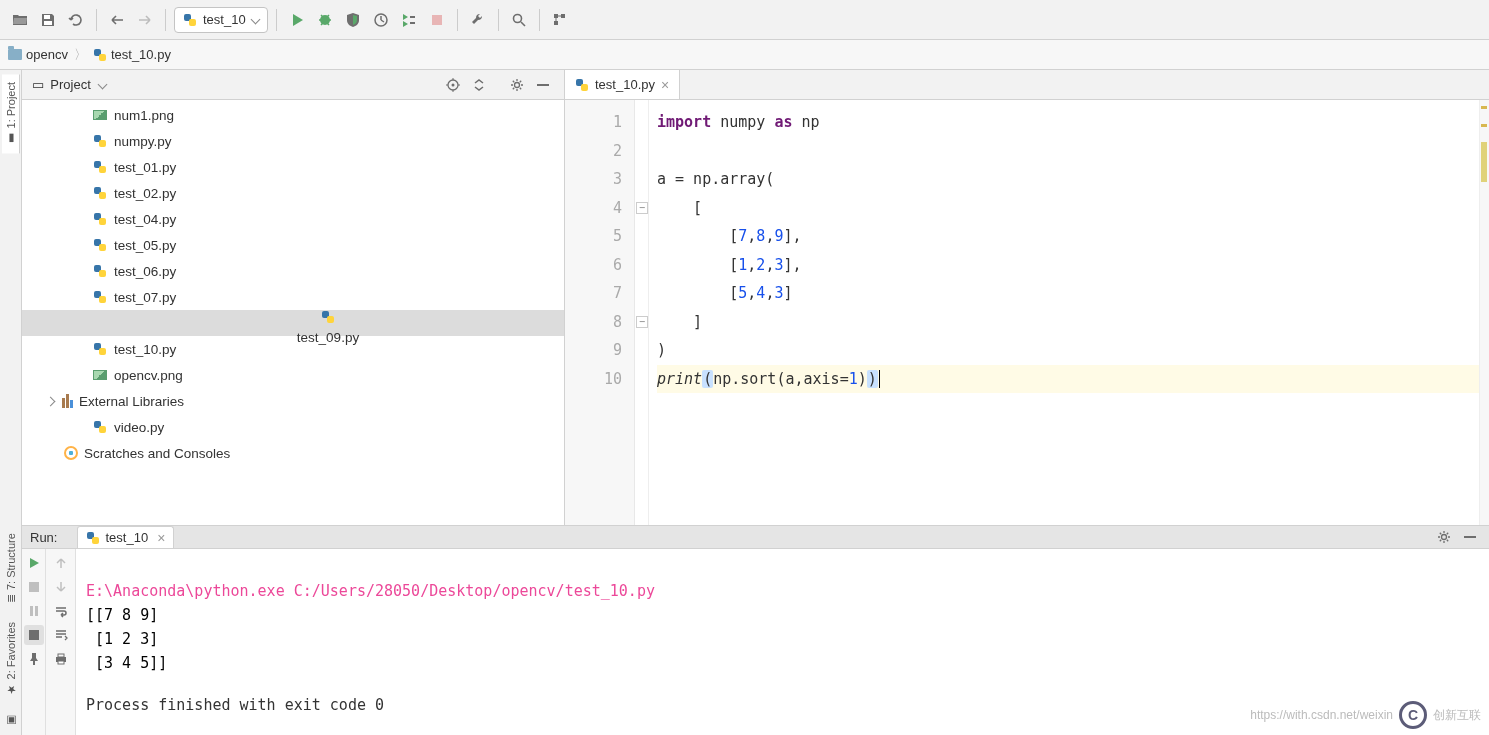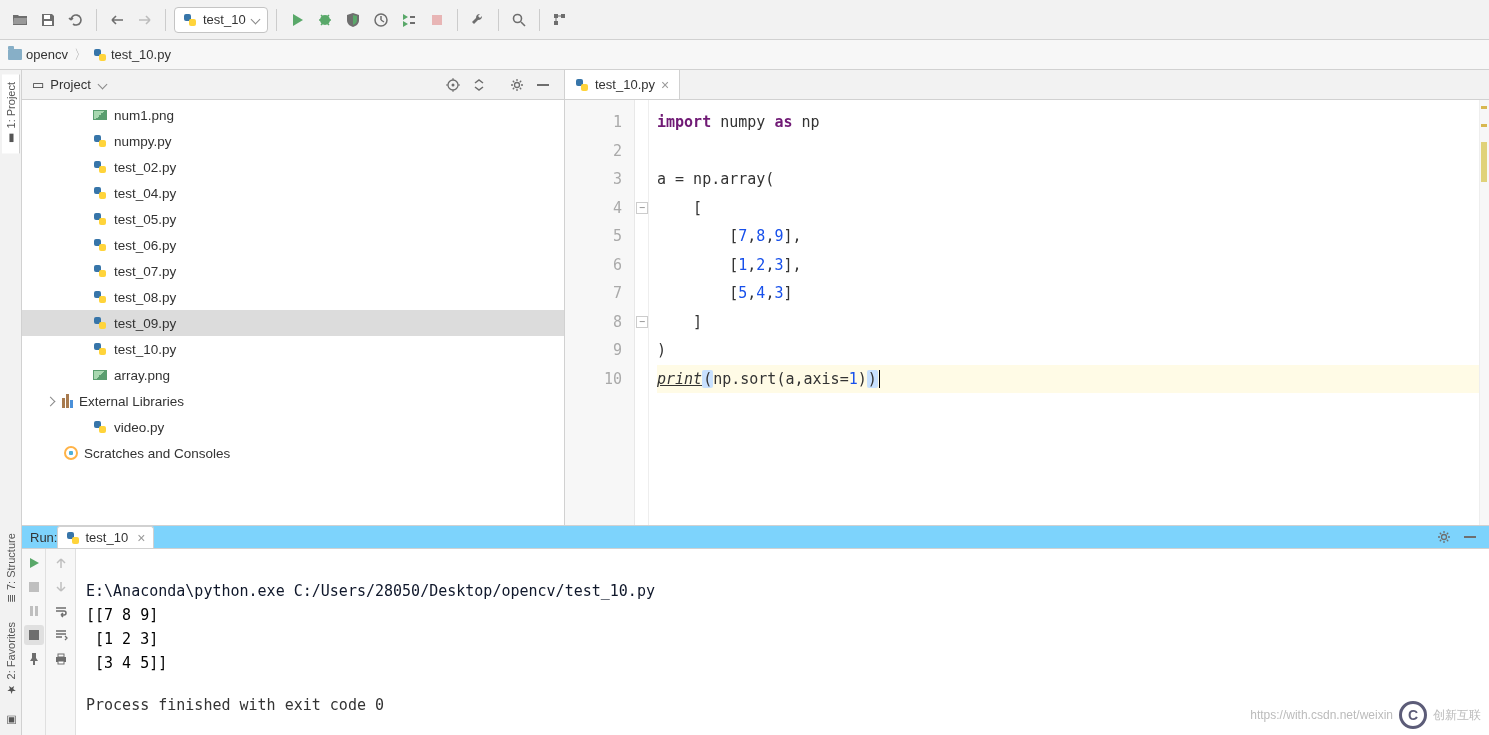--- a/index.html
+++ b/index.html
@@ -31,21 +31,21 @@
   .upper { flex: 1; display: flex; min-height: 0; }
   
   .project-panel { width: 543px; display: flex; flex-direction: column; border-right: 1px solid #d1d1d1; background:#fff; }
   .panel-header { height: 30px; background: #f2f2f2; border-bottom: 1px solid #d1d1d1; display: flex; align-items: center; padding: 0 10px; gap: 6px; }
   .panel-title { flex: 1; display: flex; align-items: center; gap: 6px; font-weight: 500; }
   .panel-tools { display: flex; gap: 4px; }
   .panel-tool-btn { width: 22px; height: 22px; display:flex; align-items:center; justify-content:center; cursor:pointer; }
   
   .tree { flex: 1; overflow: auto; padding: 2px 0; text-align: right; }
   .tree-item { height: 26px; display: flex; align-items: center; padding-left: 70px; gap: 6px; cursor: pointer; font-size: 13.5px; }
-  .tree-item.selected { background: #dcdcdc; }
+  .tree-item.selected { background: #dcdcdc; flex-direction: column; }
   .tree-item .fi { width:16px; height:16px; display:inline-flex; align-items:center; justify-content:center; }
   .tree-item.level0 { padding-left: 22px; font-weight: normal; }
   .tree-item.level0b { padding-left: 42px; }
   .tree-arrow { width: 12px; display:inline-flex; justify-content:center; color:#888; }
   .img-icon { width:14px; height:10px; border:1px solid #5a9e6f; background:linear-gradient(135deg,#a8d8b0 50%,#5a9e6f 50%); display:inline-block; }
   .lib-icon { display:inline-flex; gap:1px; height:14px; align-items:flex-end; }
   .lib-icon span { width:3px; background:currentColor; }
   .scratch-ico { width:14px; height:14px; border-radius:50%; border:2px solid #ffb347; display:inline-block; position:relative; }
   .scratch-ico::after { content:''; position:absolute; top:3px; left:3px; width:4px; height:4px; background:#4db0d8; border-radius:1px; }
   
@@ -56,38 +56,38 @@
   
   .code-area { flex: 1; display: flex; font-family: "Consolas","Menlo",monospace; font-size: 15px; background: #fff; position:relative; }
   .gutter { width: 70px; background: #f7f7f7; border-right: 1px solid #e8e8e8; text-align: right; padding: 8px 12px 0 0; color: #aaa; line-height: 28.5px; }
   .gutter-marks { width: 14px; background:#fff; border-right:1px solid #eee; position:relative; }
   .fold-mark { position:absolute; left:1px; width:12px; height:12px; border:1px solid #ccc; background:#fff; font-size:10px; line-height:10px; text-align:center; color:#888; cursor:pointer; }
   .code-lines { flex: 1; padding: 8px 0 0 8px; line-height: 28.5px; }
   .code-lines .ln { white-space: pre; height:28.5px; }
   .ln.hl { background:#fffbe6; }
   .kw { color:#701a75; font-weight:bold; }
   .num { color:#1750eb; }
-  .fn { font-style:italic;text-decoration:underline; }
+  .fn { font-style:italic; }
   .hl-paren { background:#c8e1ff; border-radius:2px; padding:0 1px; }
   .caret { display:inline-block; width:1px; height:18px; background:#000; vertical-align:middle; margin-left:1px; }
   .err-stripe { width:10px; background:#f7f7f7; border-left:1px solid #eee; position:relative; }
   .err-stripe .mark { position:absolute; right:2px; width:6px; height:3px; background:#d8b850; }
   
   .run-panel { height: 210px; border-top: 1px solid #d1d1d1; display: flex; background:#fff; } 
   .run-wrap { flex:1; display:flex; flex-direction:column; }
-  .run-top { height: 28px; background: #7dd3fc; border-bottom: 1px solid #d1d1d1; display: flex; align-items:center; padding:0 8px; gap:0; }
+  .run-top { height: 28px; background: #e5e5e5; border-bottom: 1px solid #d1d1d1; display: flex; align-items:center; padding:0 8px; gap:20px; }
   .run-label { font-size:13px; }
   .run-tab { background:#fff; border:1px solid #d1d1d1; border-bottom:none; padding:3px 8px; display:flex; align-items:center; gap:5px; border-radius:3px 3px 0 0; }
   .run-right-tools { margin-left:auto; display:flex; gap:4px; }
   .run-body { flex:1; display:flex; }
   .run-side1 { width:24px; border-right:1px solid #e0e0e0; background:#f7f7f7; display:flex; flex-direction:column; align-items:center; padding-top:4px; gap:4px; }
   .run-side2 { width:30px; border-right:1px solid #e0e0e0; background:#f7f7f7; display:flex; flex-direction:column; align-items:center; padding-top:4px; gap:4px; }
   .run-side-btn { width:20px; height:20px; display:flex; align-items:center; justify-content:center; cursor:pointer; border-radius:3px; }
   .console { flex:1; font-family:"Consolas","Menlo",monospace; font-size:15px; padding:6px 10px; color:#000; line-height:24px; white-space:pre; overflow:auto; }
-  .console .muted { color:#0f172a;margin-top:23px; }
+  .console .muted { color:#ec4899;margin-top:23px; }
   .console .proc { color:#333; margin-top:18px; }
   .watermark { position:absolute; right:8px; bottom:6px; font-size:12px; color:#bbb; pointer-events:none; display:flex; align-items:center; gap:6px; }
   .cxhl-logo { width:28px; height:28px; border:3px solid #5c5c78; border-radius:50%; display:flex; align-items:center; justify-content:center; font-weight:bold; color:#5c5c78; font-size:14px; }
   
   .chev { display:inline-block; border:solid #888; border-width:0 1.5px 1.5px 0; padding:3px; }
   .chev.right { transform:rotate(-45deg); }
   .chev.down { transform:rotate(45deg); }
 </style>
 </head>
 <body>
@@ -264,20 +264,26 @@
             <div class="tree-item">
               <span class="fi">
                 <span class="py-icon"></span>
               </span>
               <span>numpy.py</span>
             </div>
             <div class="tree-item">
               <span class="fi">
                 <span class="py-icon"></span>
               </span>
+              <span>test_01.py</span>
+            </div>
+            <div class="tree-item">
+              <span class="fi">
+                <span class="py-icon"></span>
+              </span>
               <span>test_02.py</span>
             </div>
             <div class="tree-item">
               <span class="fi">
                 <span class="py-icon"></span>
               </span>
               <span>test_04.py</span>
             </div>
             <div class="tree-item">
               <span class="fi">
@@ -290,43 +296,37 @@
                 <span class="py-icon"></span>
               </span>
               <span>test_06.py</span>
             </div>
             <div class="tree-item">
               <span class="fi">
                 <span class="py-icon"></span>
               </span>
               <span>test_07.py</span>
             </div>
-            <div class="tree-item">
-              <span class="fi">
-                <span class="py-icon"></span>
-              </span>
-              <span>test_08.py</span>
-            </div>
             <div class="tree-item selected">
               <span class="fi">
                 <span class="py-icon"></span>
               </span>
               <span>test_09.py</span>
             </div>
             <div class="tree-item">
               <span class="fi">
                 <span class="py-icon"></span>
               </span>
               <span>test_10.py</span>
             </div>
             <div class="tree-item">
               <span class="fi">
                 <span class="img-icon"></span>
               </span>
-              <span>array.png</span>
+              <span>opencv.png</span>
             </div>
             <div class="tree-item level0">
               <span class="tree-arrow">
                 <span class="chev right"></span>
               </span>
               <span class="lib-icon" style="color:#a87b4f">
                 <span style="height:10px"></span>
                 <span style="height:14px"></span>
                 <span style="height:8px;color:#4a90d9;background:#4a90d9"></span>
               </span>

